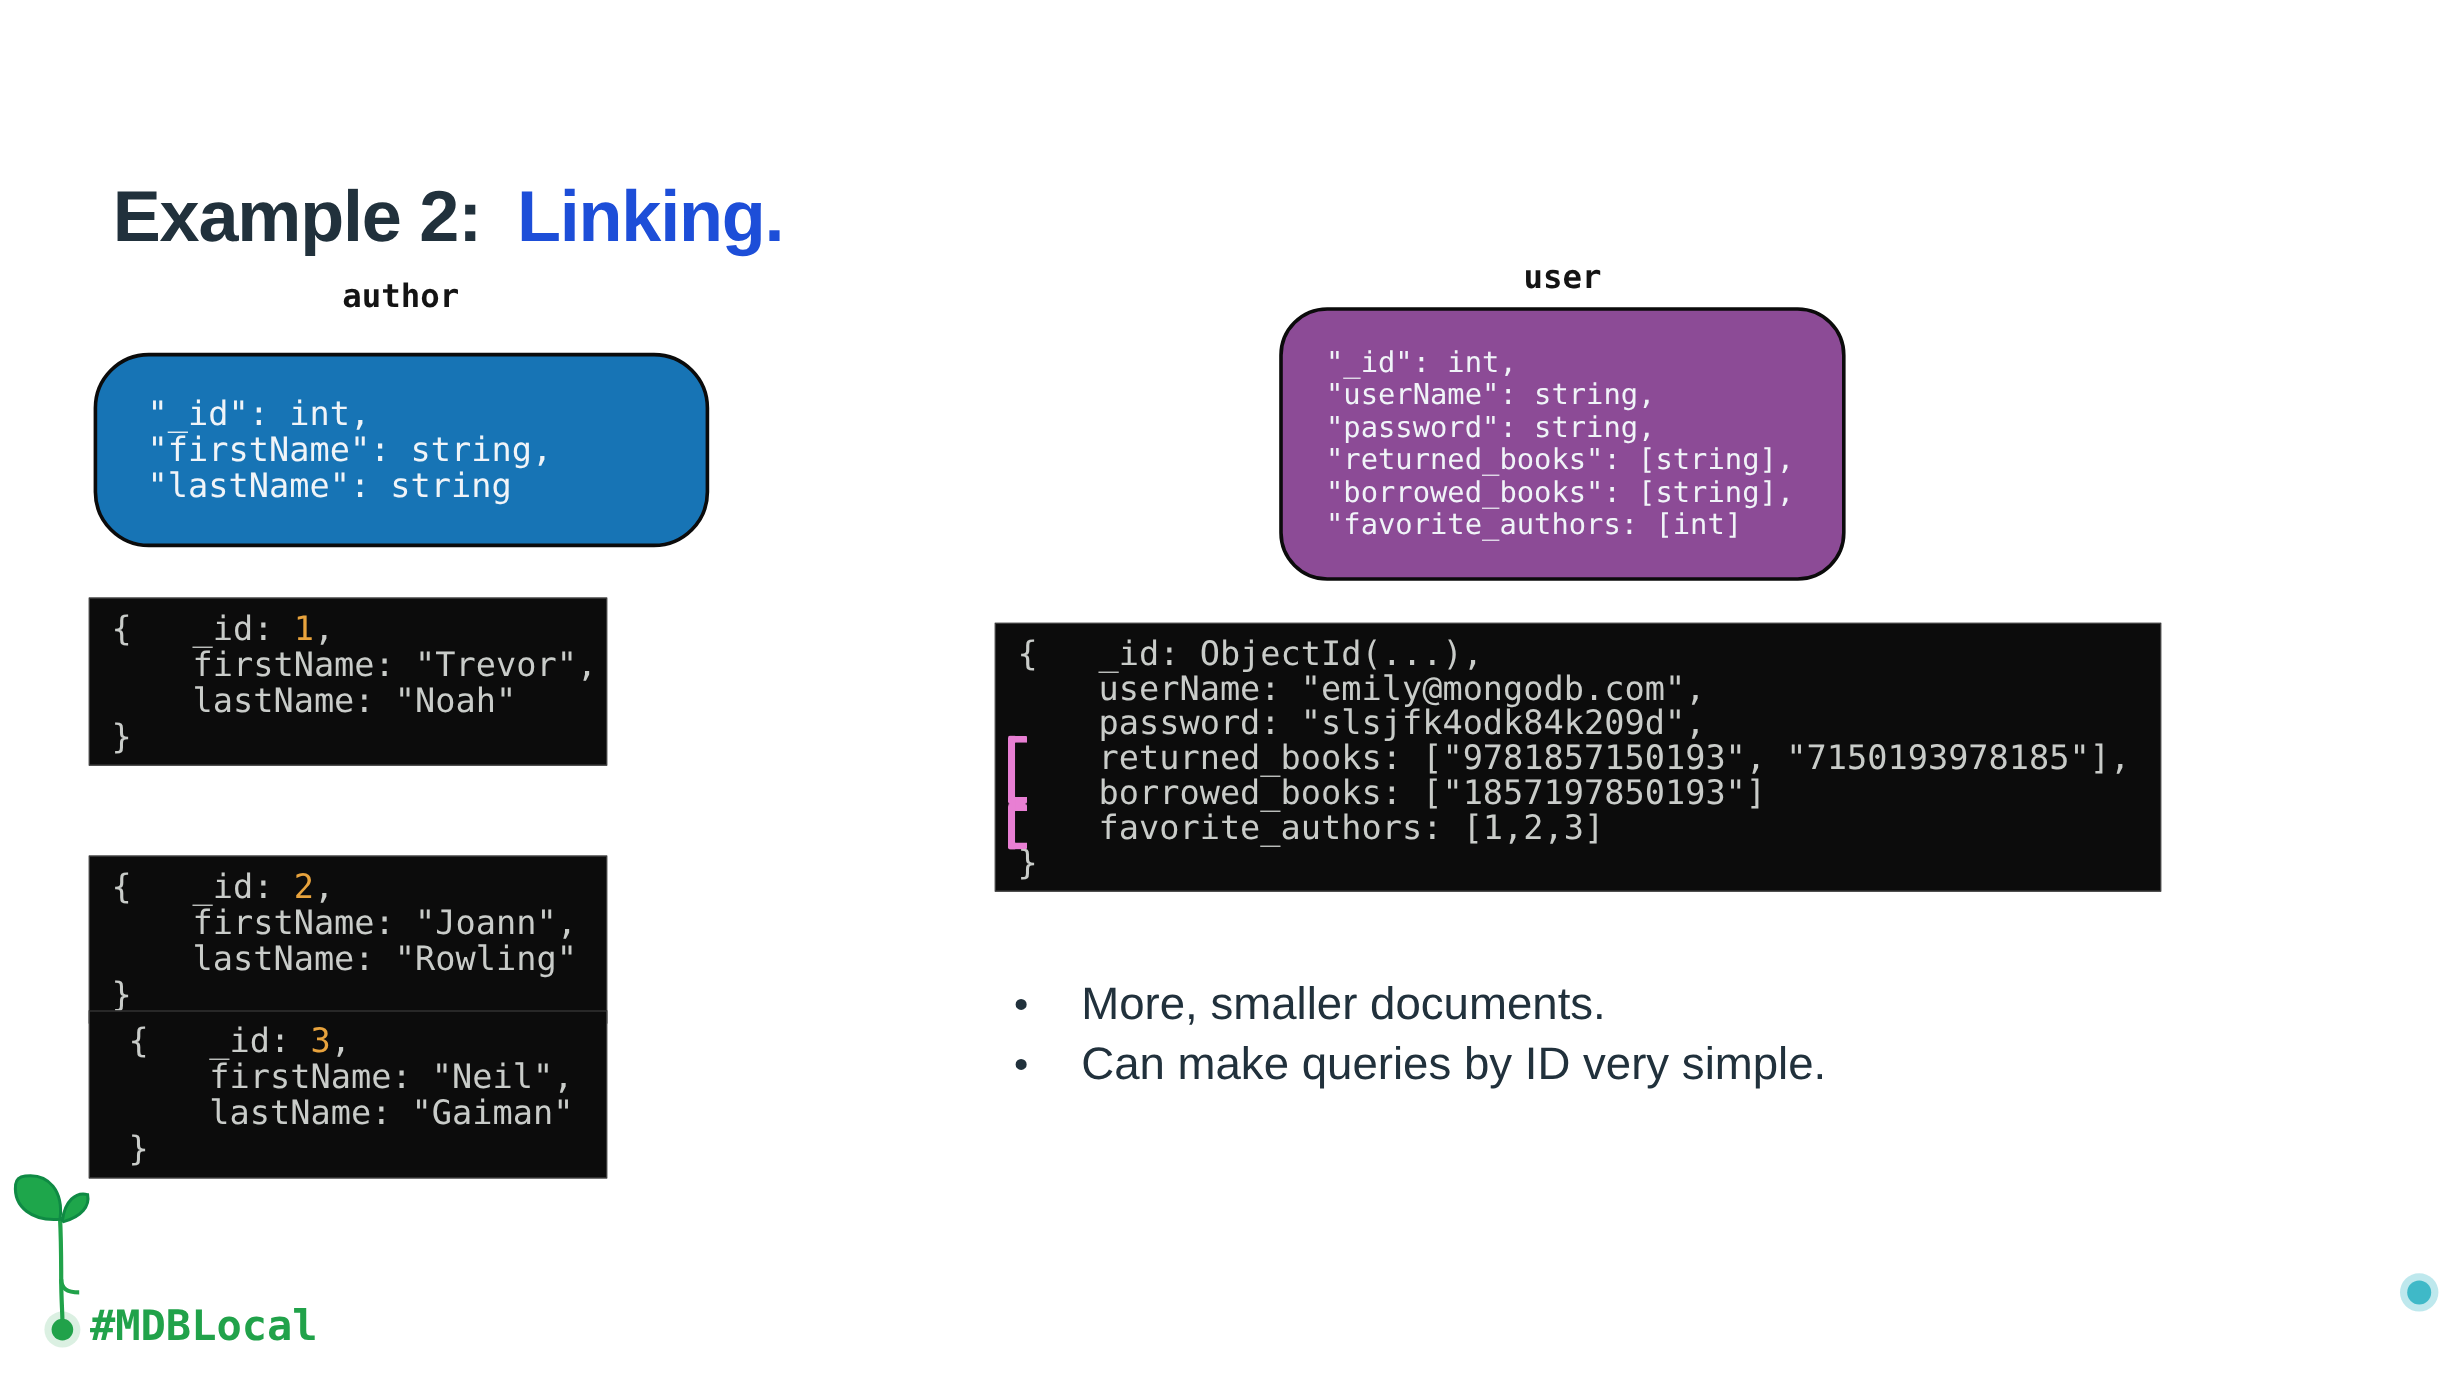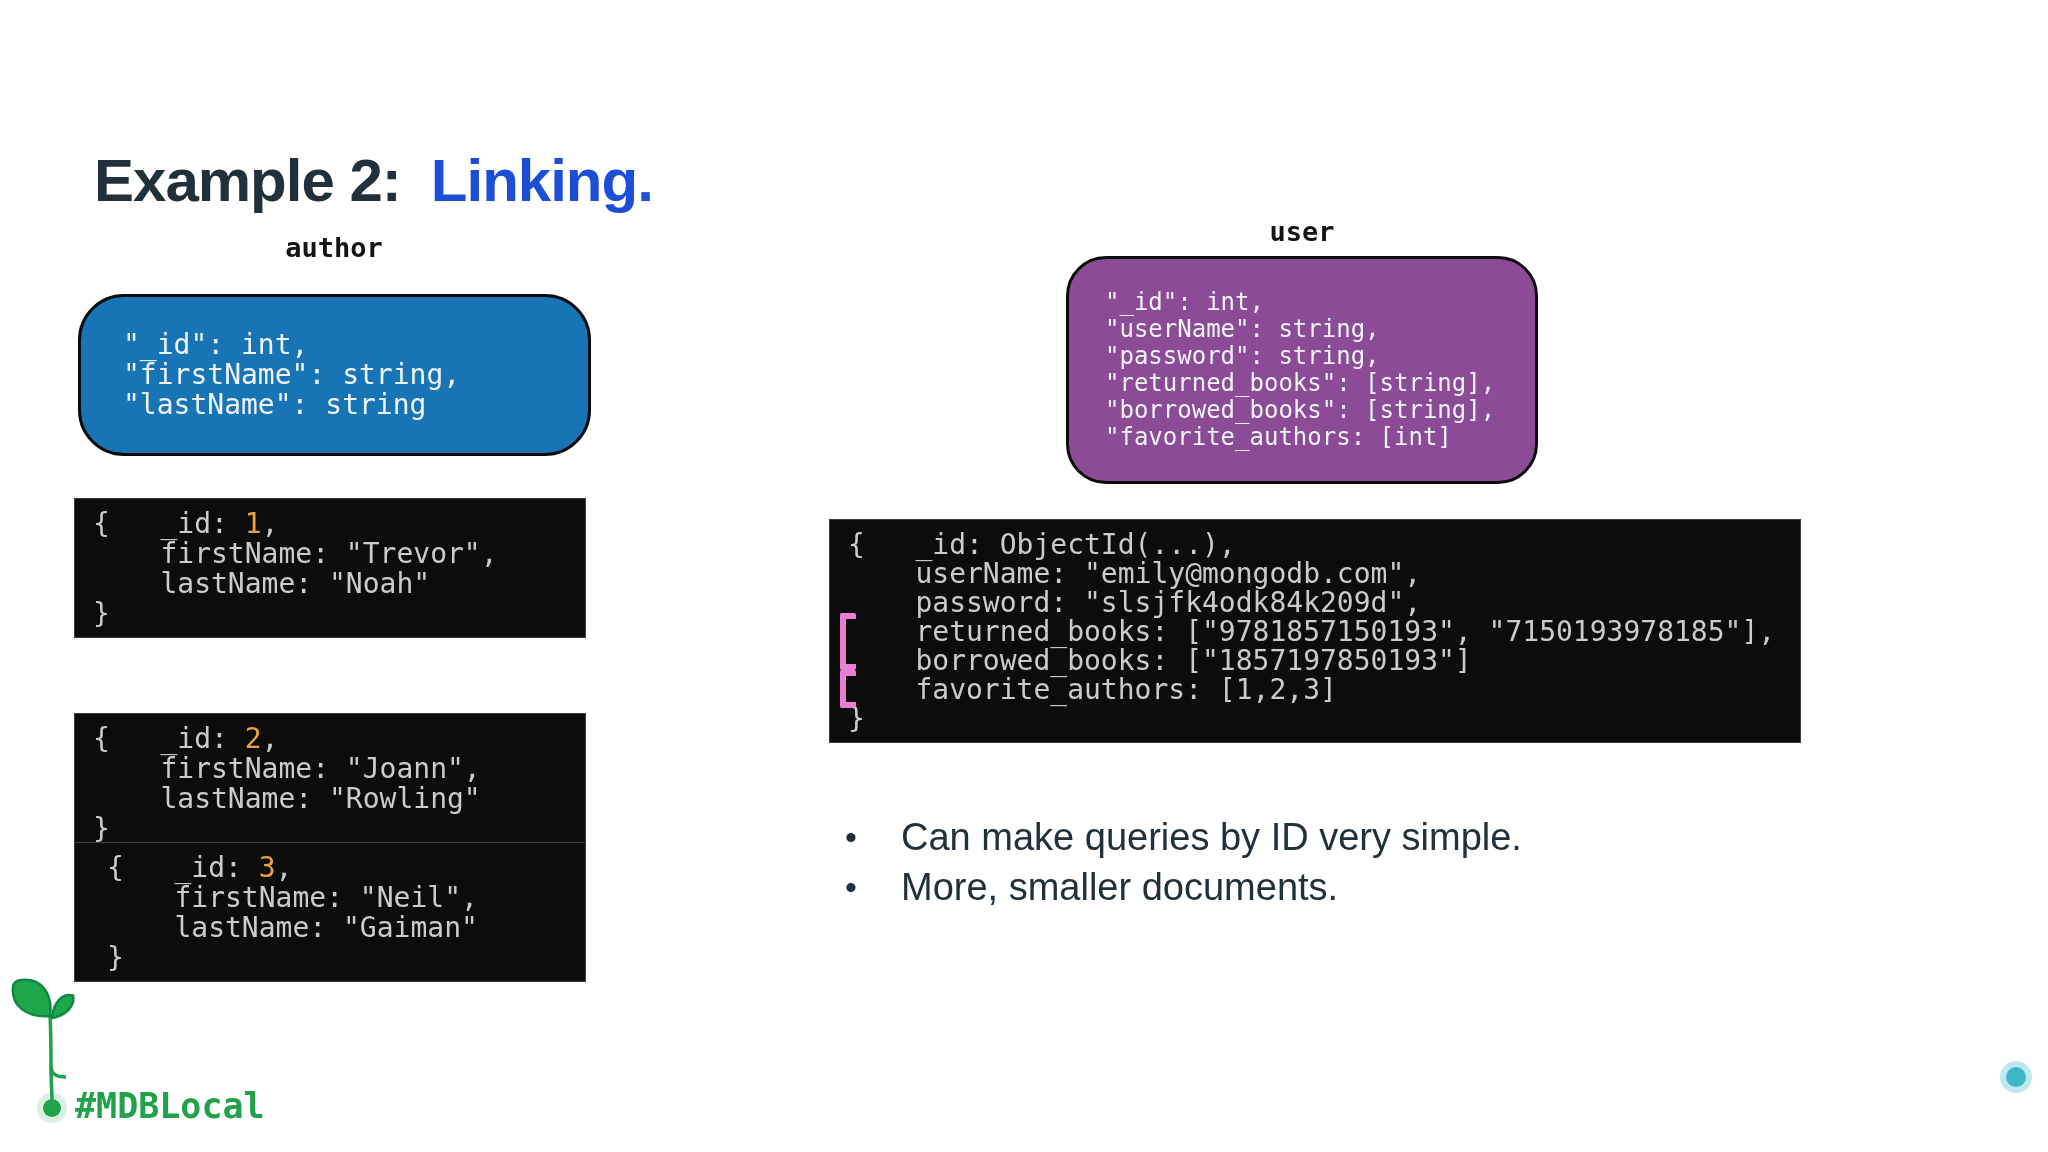--- a/index.html
+++ b/index.html
@@ -31,21 +31,21 @@
     left:1066px;top:256px;width:472px;height:228px;border-radius:40px;
     background:#8C4B96;font-size:24px;line-height:27px;padding-left:36px;box-sizing:border-box;
   }
   .code-line{white-space:pre;font-family:"DejaVu Sans Mono",monospace;}
   
   .code-box{
     background:#0C0C0C;border:1px solid #3d3d3d;box-sizing:border-box;
     color:#C9CCC9;font-family:"DejaVu Sans Mono",monospace;
     font-size:28px;line-height:30px;padding:10px 0 0 18px;
   }
-  .code-box.doc{left:74px;width:512px;height:140px;}
+  .code-box.doc{left:74px;width:432px;height:140px;}
   .code-box.big{left:829px;top:519px;width:972px;height:224px;line-height:29px;position:absolute;}
   .orange{color:#E8A33D;}
   
   .pink-bracket{
     position:absolute;width:16px;
     border-left:6px solid #E87FD3;border-top:6px solid #E87FD3;border-bottom:6px solid #E87FD3;
     box-sizing:border-box;border-radius:2px;
   }
   
   .bullets{left:845px;top:818px;list-style:none;margin:0;padding:0;}
@@ -116,22 +116,22 @@
   <div class="code-line">    password: "slsjfk4odk84k209d",</div>
   <div class="code-line">    returned_books: ["9781857150193", "7150193978185"],</div>
   <div class="code-line">    borrowed_books: ["1857197850193"]</div>
   <div class="code-line">    favorite_authors: [1,2,3]</div>
   <div class="code-line">}</div>
   <div class="pink-bracket" style="left:10px;top:93px;height:57px;"></div>
   <div class="pink-bracket" style="left:10px;top:150px;height:38px;"></div>
 </div>
 
 <ul class="abs bullets">
+  <li>More, smaller documents.</li>
   <li>Can make queries by ID very simple.</li>
-  <li>More, smaller documents.</li>
 </ul>
 
 <svg class="abs footer-art" viewBox="0 0 2048 1152">
   <defs>
     <linearGradient id="tl-grad" x1="0" y1="0" x2="1" y2="0">
       <stop offset="0" stop-color="#21A24A"></stop>
       <stop offset="1" stop-color="#52C2CE"></stop>
     </linearGradient>
   </defs>
   <path d="M64 1077 H2016" stroke="url(#tl-grad)" stroke-width="3" fill="none"></path>

